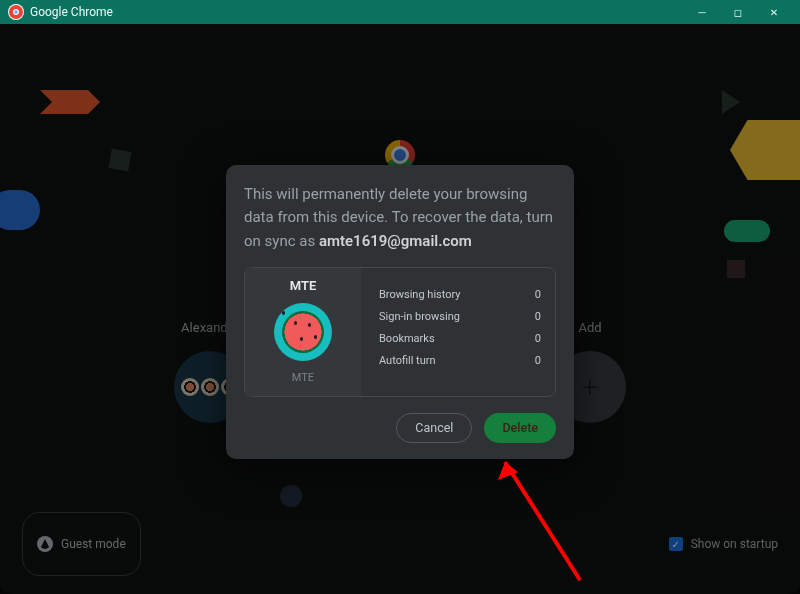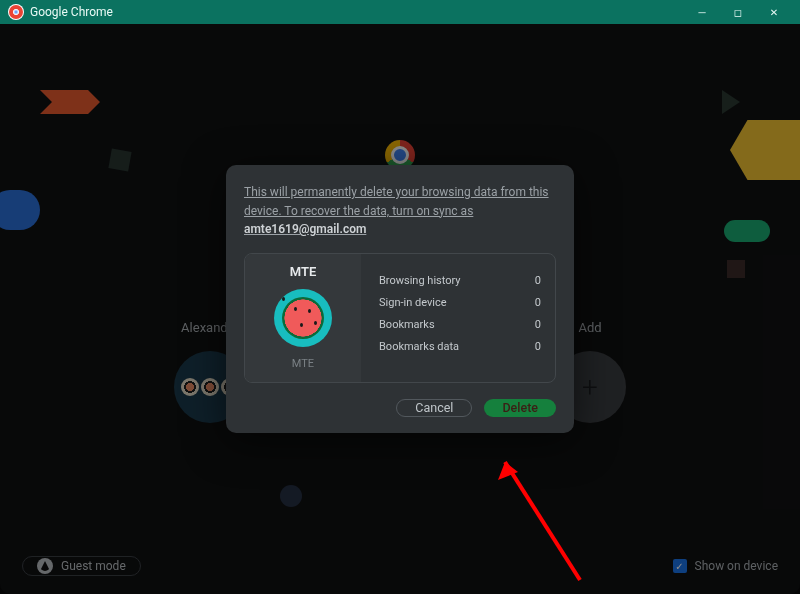--- a/index.html
+++ b/index.html
@@ -34,47 +34,47 @@
 .pcard .pname { color:#a9afb3; font-size:13px; }
 .pcard .avatar { width:72px; height:72px; border-radius:50%; background:#1b3a4b; display:flex; align-items:center; justify-content:center; overflow:hidden; }
 .pcard.add .avatar { background:#3a3d40; cursor:pointer; }
 .plus { font-size:28px; color:#1b1d1f; font-weight:300; }
 
 .sushi { display:flex; gap:2px; }
 .sushi span { width:18px; height:18px; border-radius:50%; background:radial-gradient(circle,#e78a65 30%,#222 32% 45%,#e0d7c3 46%); }
 
 
 .bottom { position:absolute; bottom:18px; left:22px; right:22px; display:flex; justify-content:space-between; align-items:center; }
-.guest { border:1px solid #3a3f43; color:#b9bec2; font-size:12px; padding:1px 14px; border-radius:18px; display:flex; align-items:center; gap:8px; cursor:pointer; }
+.guest { border:1px solid #3a3f43; color:#b9bec2; font-size:12px; padding:23px 14px; border-radius:18px; display:flex; align-items:center; gap:8px; cursor:pointer; }
 .guest-icon { width:16px; height:16px; border-radius:50%; background:#b9bec2; position:relative; }
 .guest-icon::after { content:""; position:absolute; inset:3px; border-radius:50%; background:#111; clip-path:polygon(50% 0,100% 100%,0 100%); }
 .startup { color:#a9afb3; font-size:12px; display:flex; align-items:center; gap:8px; cursor:pointer; }
 .cbox { width:14px; height:14px; background:#1a73e8; border-radius:2px; display:flex; align-items:center; justify-content:center; color:#fff; font-size:10px; }
 
 
 .overlay { position:absolute; inset:30px 0 0 0; background:rgba(0,0,0,.45); display:flex; align-items:flex-start; justify-content:center; padding-top:135px; }
 .dialog { width:348px; background:#2e3235; border-radius:10px; padding:18px 18px 16px; box-shadow:0 8px 40px rgba(0,0,0,.6); }
 .dlg-title { color:#e7eaec; font-size:14px; margin-bottom:12px; }
-.dlg-desc { color:#9ba1a6; font-size:12px; line-height:1.55; margin-bottom:14px;text-decoration:underline; }
+.dlg-desc { color:#9ba1a6; font-size:15px; line-height:1.55; margin-bottom:14px; }
 .dlg-desc b { color:#cfd3d6; font-weight:600; }
 
 .profile-box { border:1px solid #42474b; border-radius:8px; display:flex; overflow:hidden; }
 .pb-left { width:116px; background:#34383b; display:flex; flex-direction:column; align-items:center; padding:10px 0 12px; gap:10px; }
 .pb-left .pnm { color:#e7eaec; font-size:13px; font-weight:600; }
 .pb-left .sub { color:#7a8085; font-size:11px; }
 .watermelon { width:58px; height:58px; border-radius:50%; background:#18bdbf; display:flex; align-items:center; justify-content:center; }
 .watermelon .inner { width:42px; height:42px; border-radius:50%; background:radial-gradient(circle,#f05a5a 62%,#0b6b3a 63%); position:relative; }
 .watermelon .inner::before,.watermelon .inner::after { content:""; position:absolute; width:3px; height:4px; background:#1a1a1a; border-radius:50%; }
 .watermelon .inner::before { left:12px; top:10px; box-shadow:14px 2px 0 #1a1a1a, 6px 16px 0 #1a1a1a, 20px 14px 0 #1a1a1a; }
 
 .pb-right { flex:1; padding:20px 14px 0 18px; }
 .stat-row { display:flex; justify-content:space-between; color:#c4c9cd; font-size:11px; margin-bottom:9px; }
 
 .dlg-btns { display:flex; justify-content:flex-end; gap:12px; margin-top:16px; }
-.btn { height:18px; padding:0 18px; border-radius:16px; font-size:12.5px; display:flex; align-items:center; cursor:pointer; }
+.btn { height:30px; padding:0 18px; border-radius:16px; font-size:12.5px; display:flex; align-items:center; cursor:pointer; }
 .btn.cancel { background:transparent; border:1px solid #52585d; color:#bfc5c9; }
 .btn.delete { background:#15803d; color:#3b1f15; font-weight:500; border:none; }
 
 
 .arrow-ann { position:absolute; left:430px; top:450px; pointer-events:none; }
 .arrow-ann line { stroke:#ff0000; stroke-width:4; }
 .arrow-ann polygon { fill:#ff0000; }
 </style>
 </head>
 <body>
@@ -135,21 +135,21 @@
     </div>
   </div>
 
   <div class="bottom">
     <div class="guest">
       <span class="guest-icon"></span>
       <span>Guest mode</span>
     </div>
     <div class="startup">
       <span class="cbox">✓</span>
-      <span>Show on device</span>
+      <span>Show on startup</span>
     </div>
   </div>
 </div>
 
 <div class="overlay">
   <div class="dialog">
     <div class="dlg-desc">
       <span>This will permanently delete your browsing data from this device. To recover the data, turn on sync as </span><b>amte1619@gmail.com</b>
     </div>
 
@@ -160,29 +160,29 @@
             <div class="inner"></div>
           </div>
         <span class="sub">MTE</span>
       </div>
       <div class="pb-right">
         <div class="stat-row">
             <span>Browsing history</span>
             <span>0</span>
           </div>
         <div class="stat-row">
-            <span>Sign-in device</span>
+            <span>Sign-in browsing</span>
             <span>0</span>
           </div>
         <div class="stat-row">
             <span>Bookmarks</span>
             <span>0</span>
           </div>
         <div class="stat-row">
-            <span>Bookmarks data</span>
+            <span>Autofill turn</span>
             <span>0</span>
           </div>
       </div>
     </div>
 
     <div class="dlg-btns">
       <div class="btn cancel">
           <span>Cancel</span>
         </div>
       <div class="btn delete">

